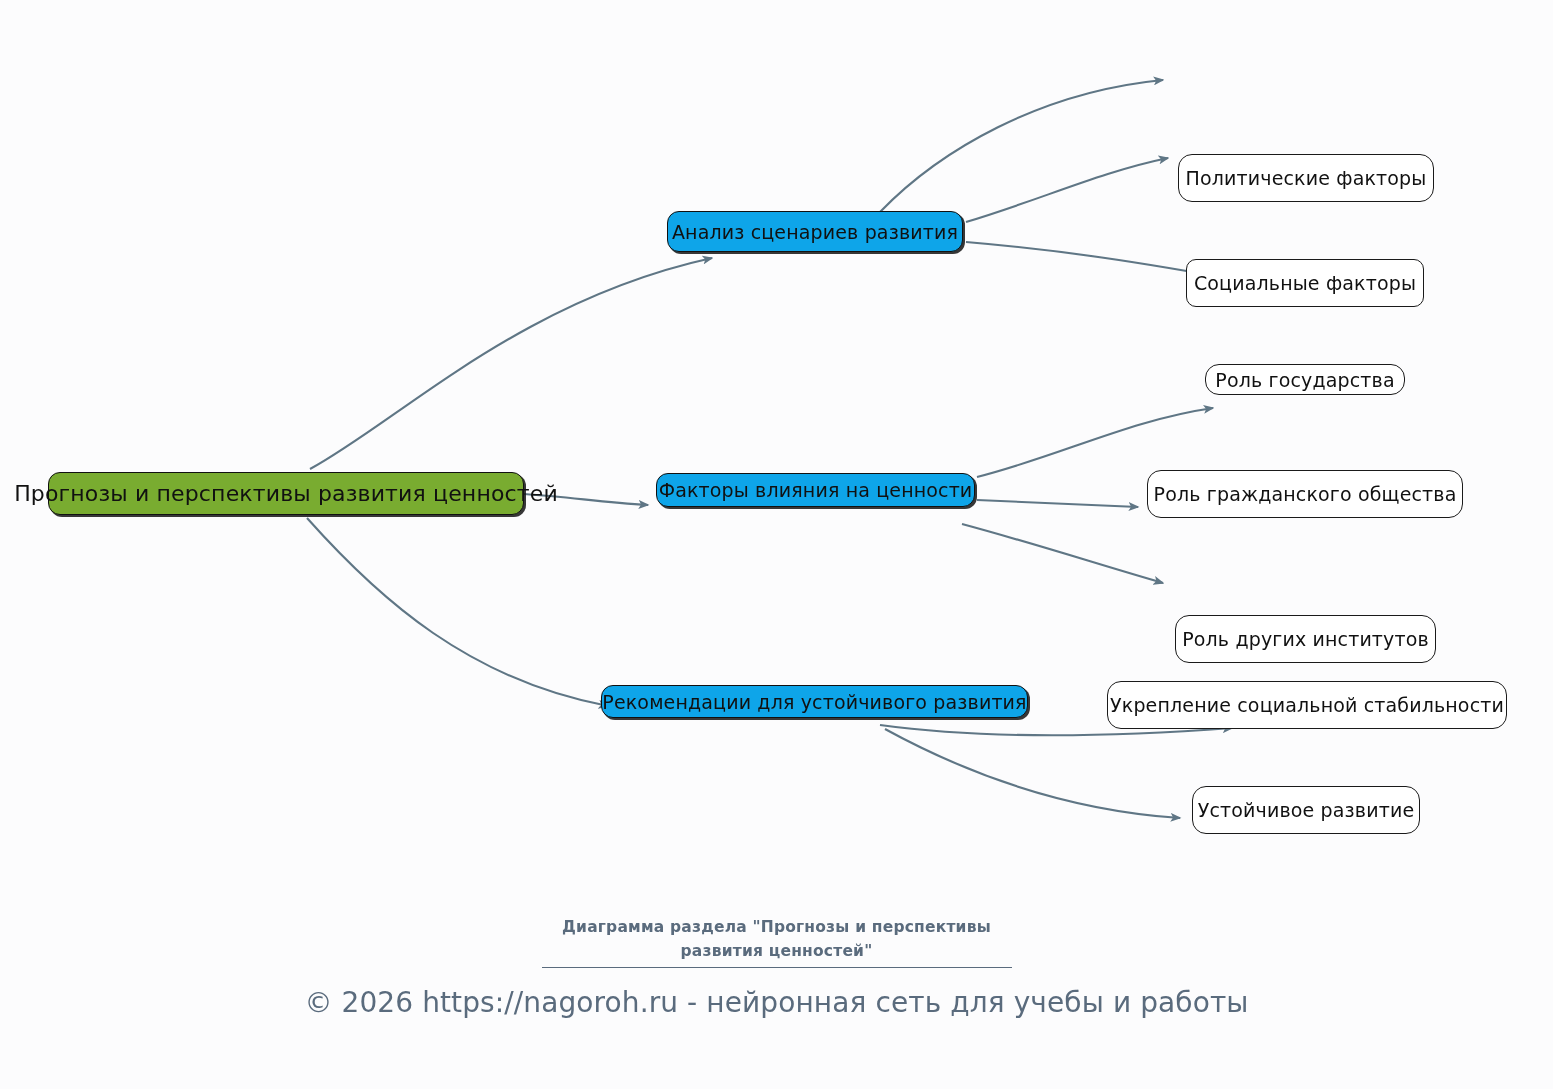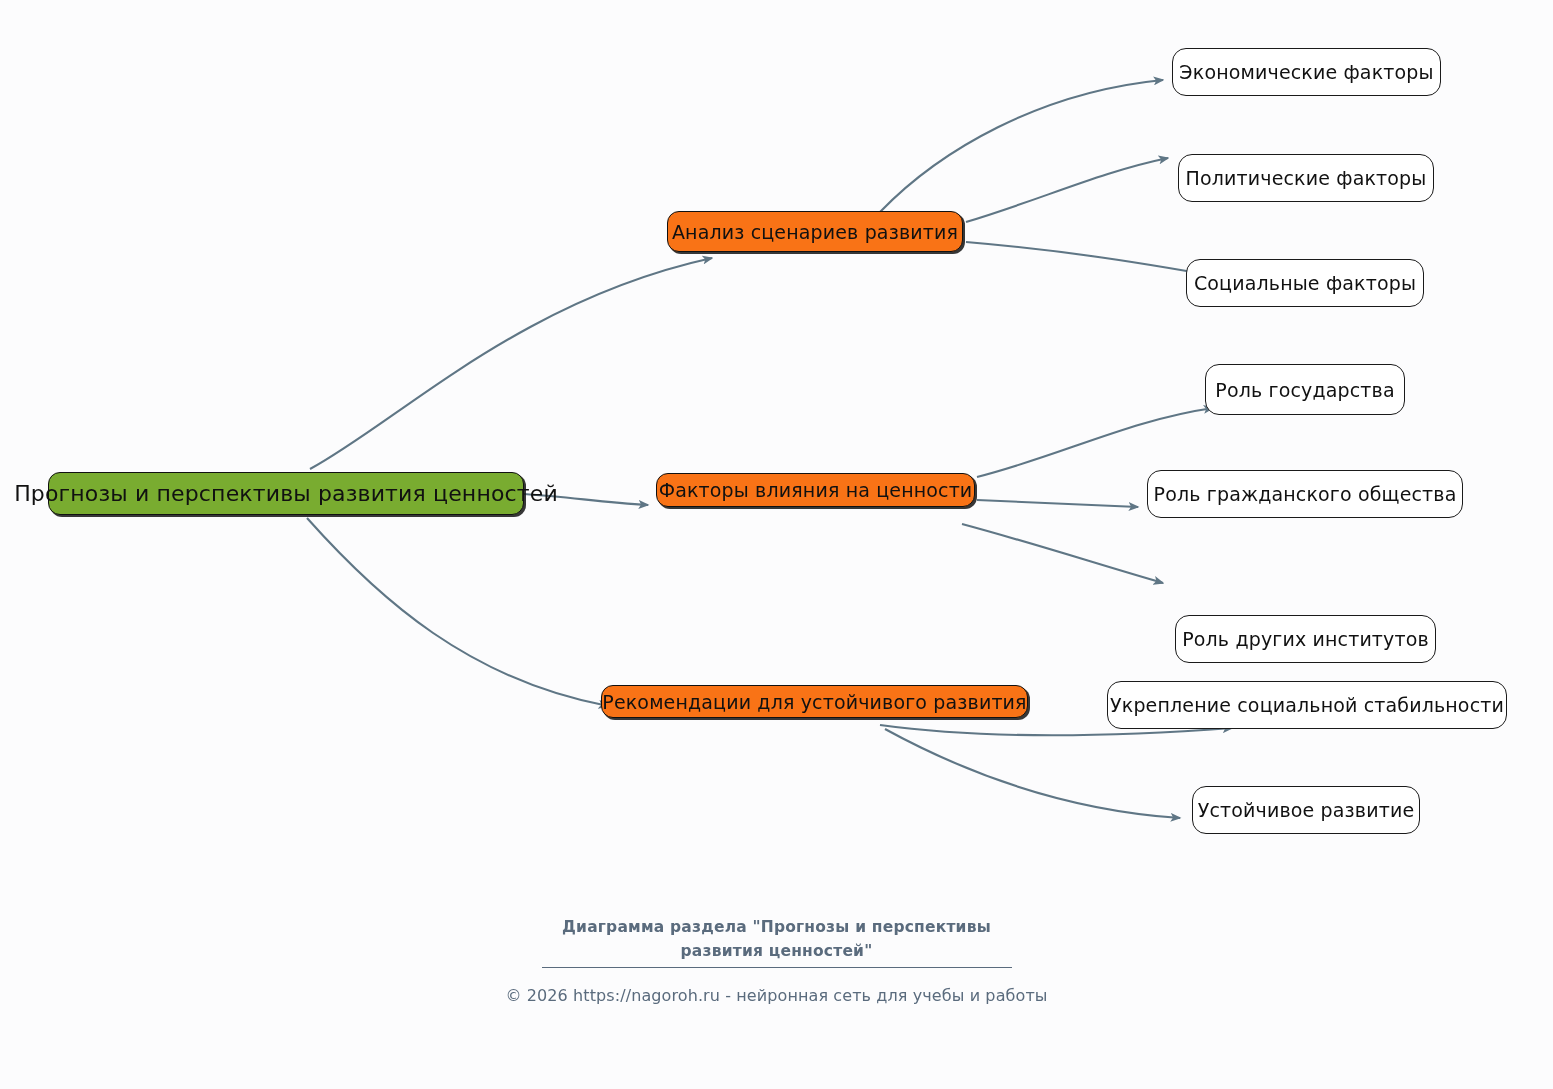--- a/index.html
+++ b/index.html
@@ -38,21 +38,21 @@
     letter-spacing: 0.15px;
   }
   .node.root {
     background: #79AC30;
     border: 1.6px solid #111111;
     color: #111111;
     font-size: 22px;
     box-shadow: 2px 2px 0 rgba(20,20,20,0.85);
   }
   .node.branch {
-    background: #f97316;
+    background: #0ea5e9;
     border: 1.6px solid #111111;
     color: #111111;
     font-size: 19px;
     box-shadow: 2px 2px 0 rgba(20,20,20,0.85);
   }
   .node.leaf {
     background: #ffffff;
     border: 1.7px solid #1a1a1a;
     color: #111111;
     font-size: 19px;
@@ -83,21 +83,21 @@
   }
   #footer-rule .rule-inner {
     display: inline-block;
     width: 470px;
     border-bottom: 1.4px solid #5a6b7d;
     height: 1px;
     vertical-align: middle;
   }
   #footer-credit {
     top: 986px;
-    font-size: 16px;
+    font-size: 28px;
     letter-spacing: 0.1px;
   }
 </style>
 </head>
 <body>
 
 <div id="canvas">
 
   <svg id="edges" viewBox="0 0 1553 1089" xmlns="http://www.w3.org/2000/svg">
     <defs>
@@ -132,33 +132,30 @@
   </div>
 
   <div class="node branch" style="left:656px; top:473px; width:319px; height:34px;">
     <span>Факторы влияния на ценности</span>
   </div>
 
   <div class="node branch" style="left:601px; top:685px; width:427px; height:33px;">
     <span>Рекомендации для устойчивого развития</span>
   </div>
 
-  <div class="node leaf" style="left:1172px; top:48px; width:269px; height:48px;">
-    <span>Экономические факторы</span>
-  </div>
 
   <div class="node leaf" style="left:1178px; top:154px; width:256px; height:48px;">
     <span>Политические факторы</span>
   </div>
 
-  <div class="node leaf" style="left:1186px; top:259px; width:238px; height:48px;">
+  <div class="node leaf" style="left:1186px; top:259px; width:238px; height:48px;border-radius:10px;">
     <span>Социальные факторы</span>
   </div>
 
-  <div class="node leaf" style="left:1205px; top:364px; width:200px; height:51px;">
+  <div class="node leaf" style="left:1205px; top:364px; width:200px; height:31px;">
     <span>Роль государства</span>
   </div>
 
   <div class="node leaf" style="left:1147px; top:470px; width:316px; height:48px;">
     <span>Роль гражданского общества</span>
   </div>
 
   <div class="node leaf" style="left:1175px; top:575px; width:261px; height:48px;margin-top:40px;">
     <span>Роль других институтов</span>
   </div>

